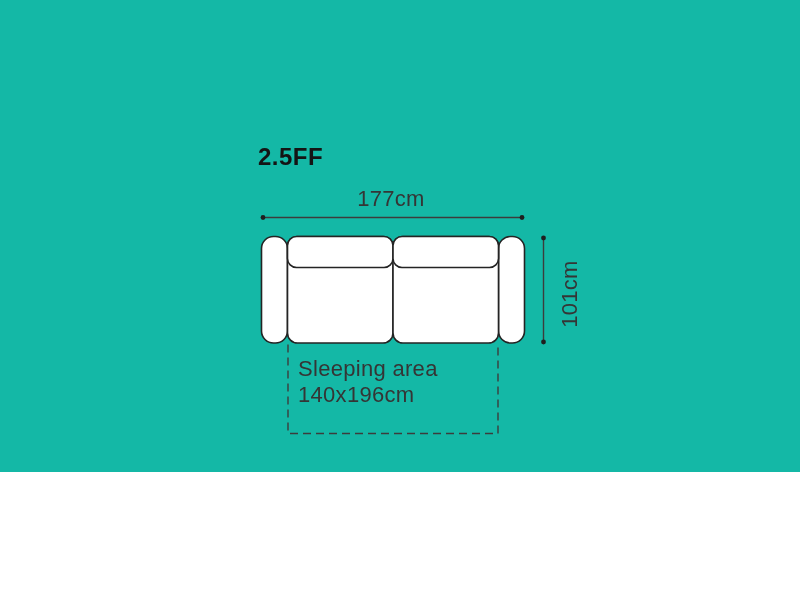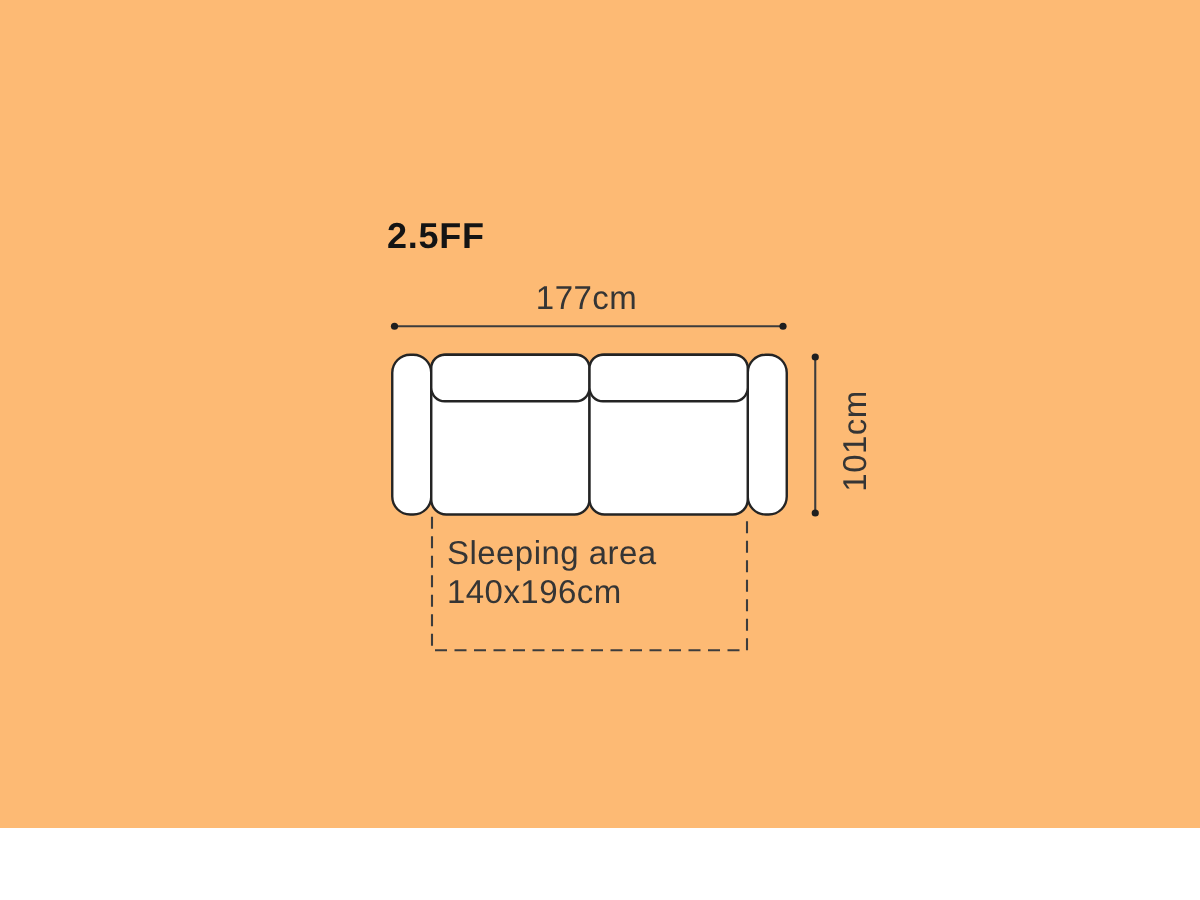--- a/index.html
+++ b/index.html
@@ -9,22 +9,22 @@
   }
   body {
     width: 800px;
     height: 600px;
     overflow: hidden;
     font-family: "Liberation Sans", "DejaVu Sans", sans-serif;
   }
   .canvas {
     position: relative;
     width: 800px;
-    height: 552px;
-    background: #fdba74;
+    height: 472px;
+    background: #14b8a6;
   }
   svg { display: block; }
 
   .title-text {
     font-family: "Liberation Sans", "DejaVu Sans", sans-serif;
     font-size: 24px;
     font-weight: 700;
     letter-spacing: 0.5px;
     fill: #141414;
   }

